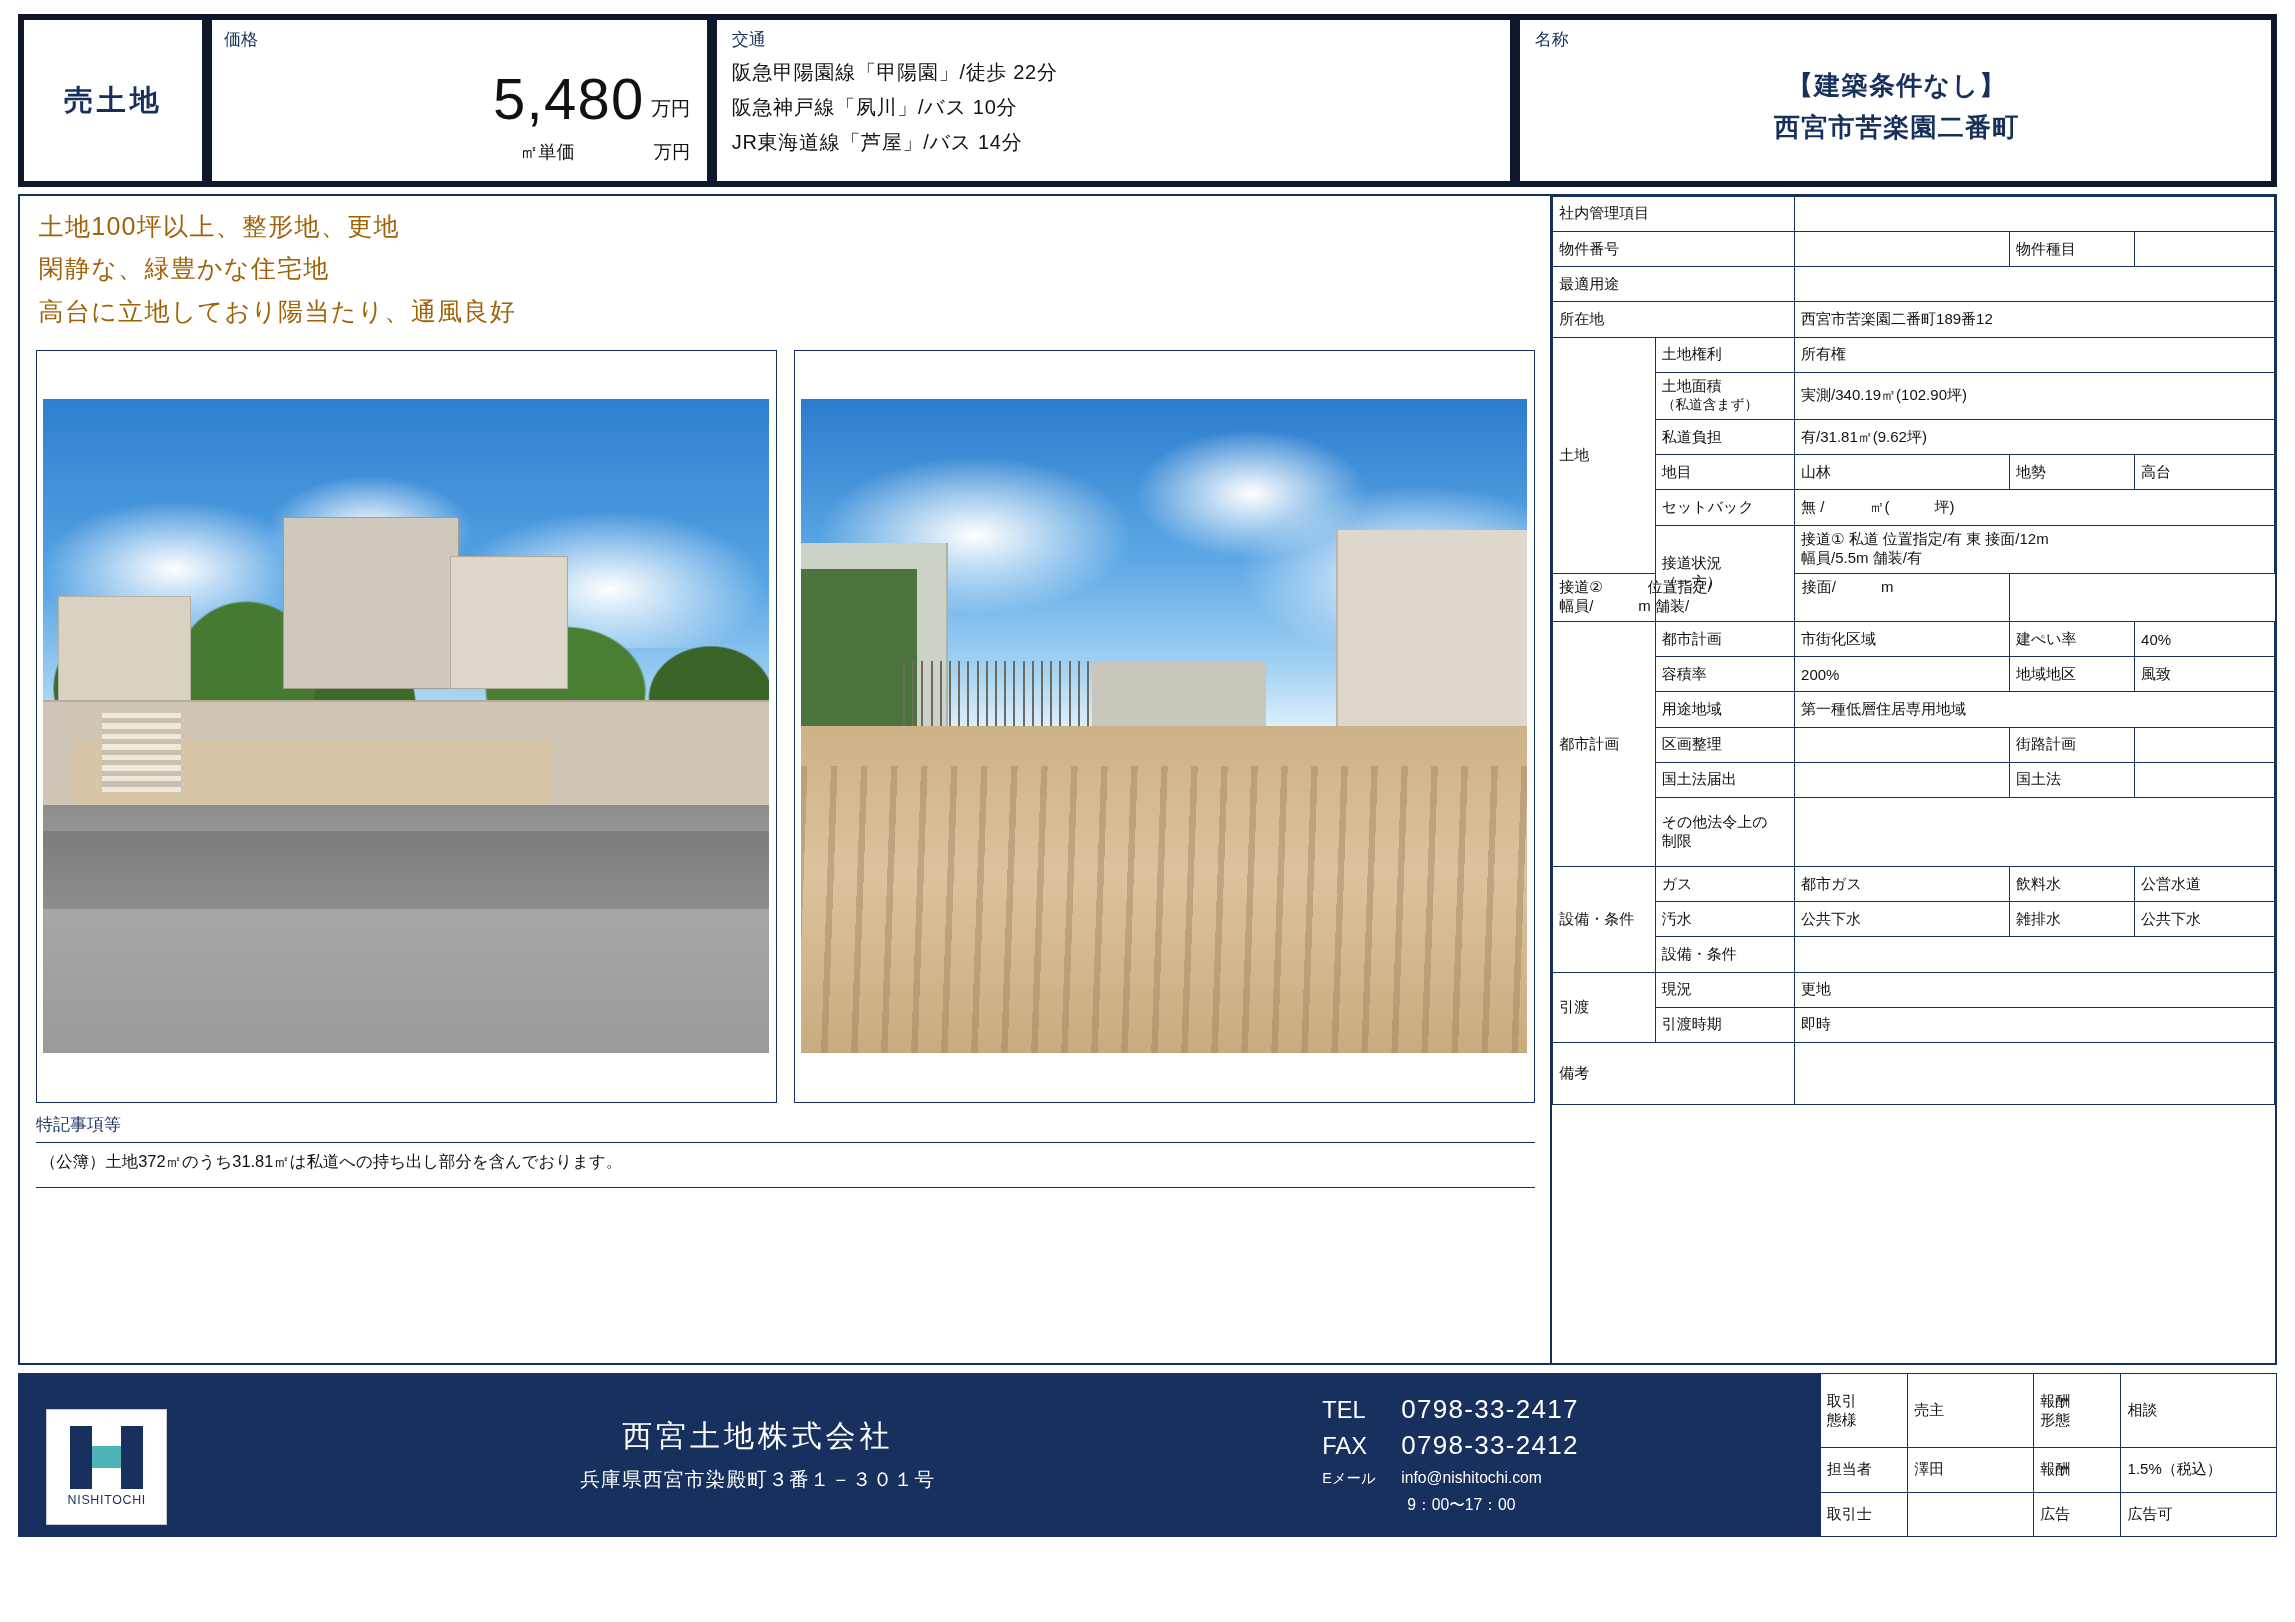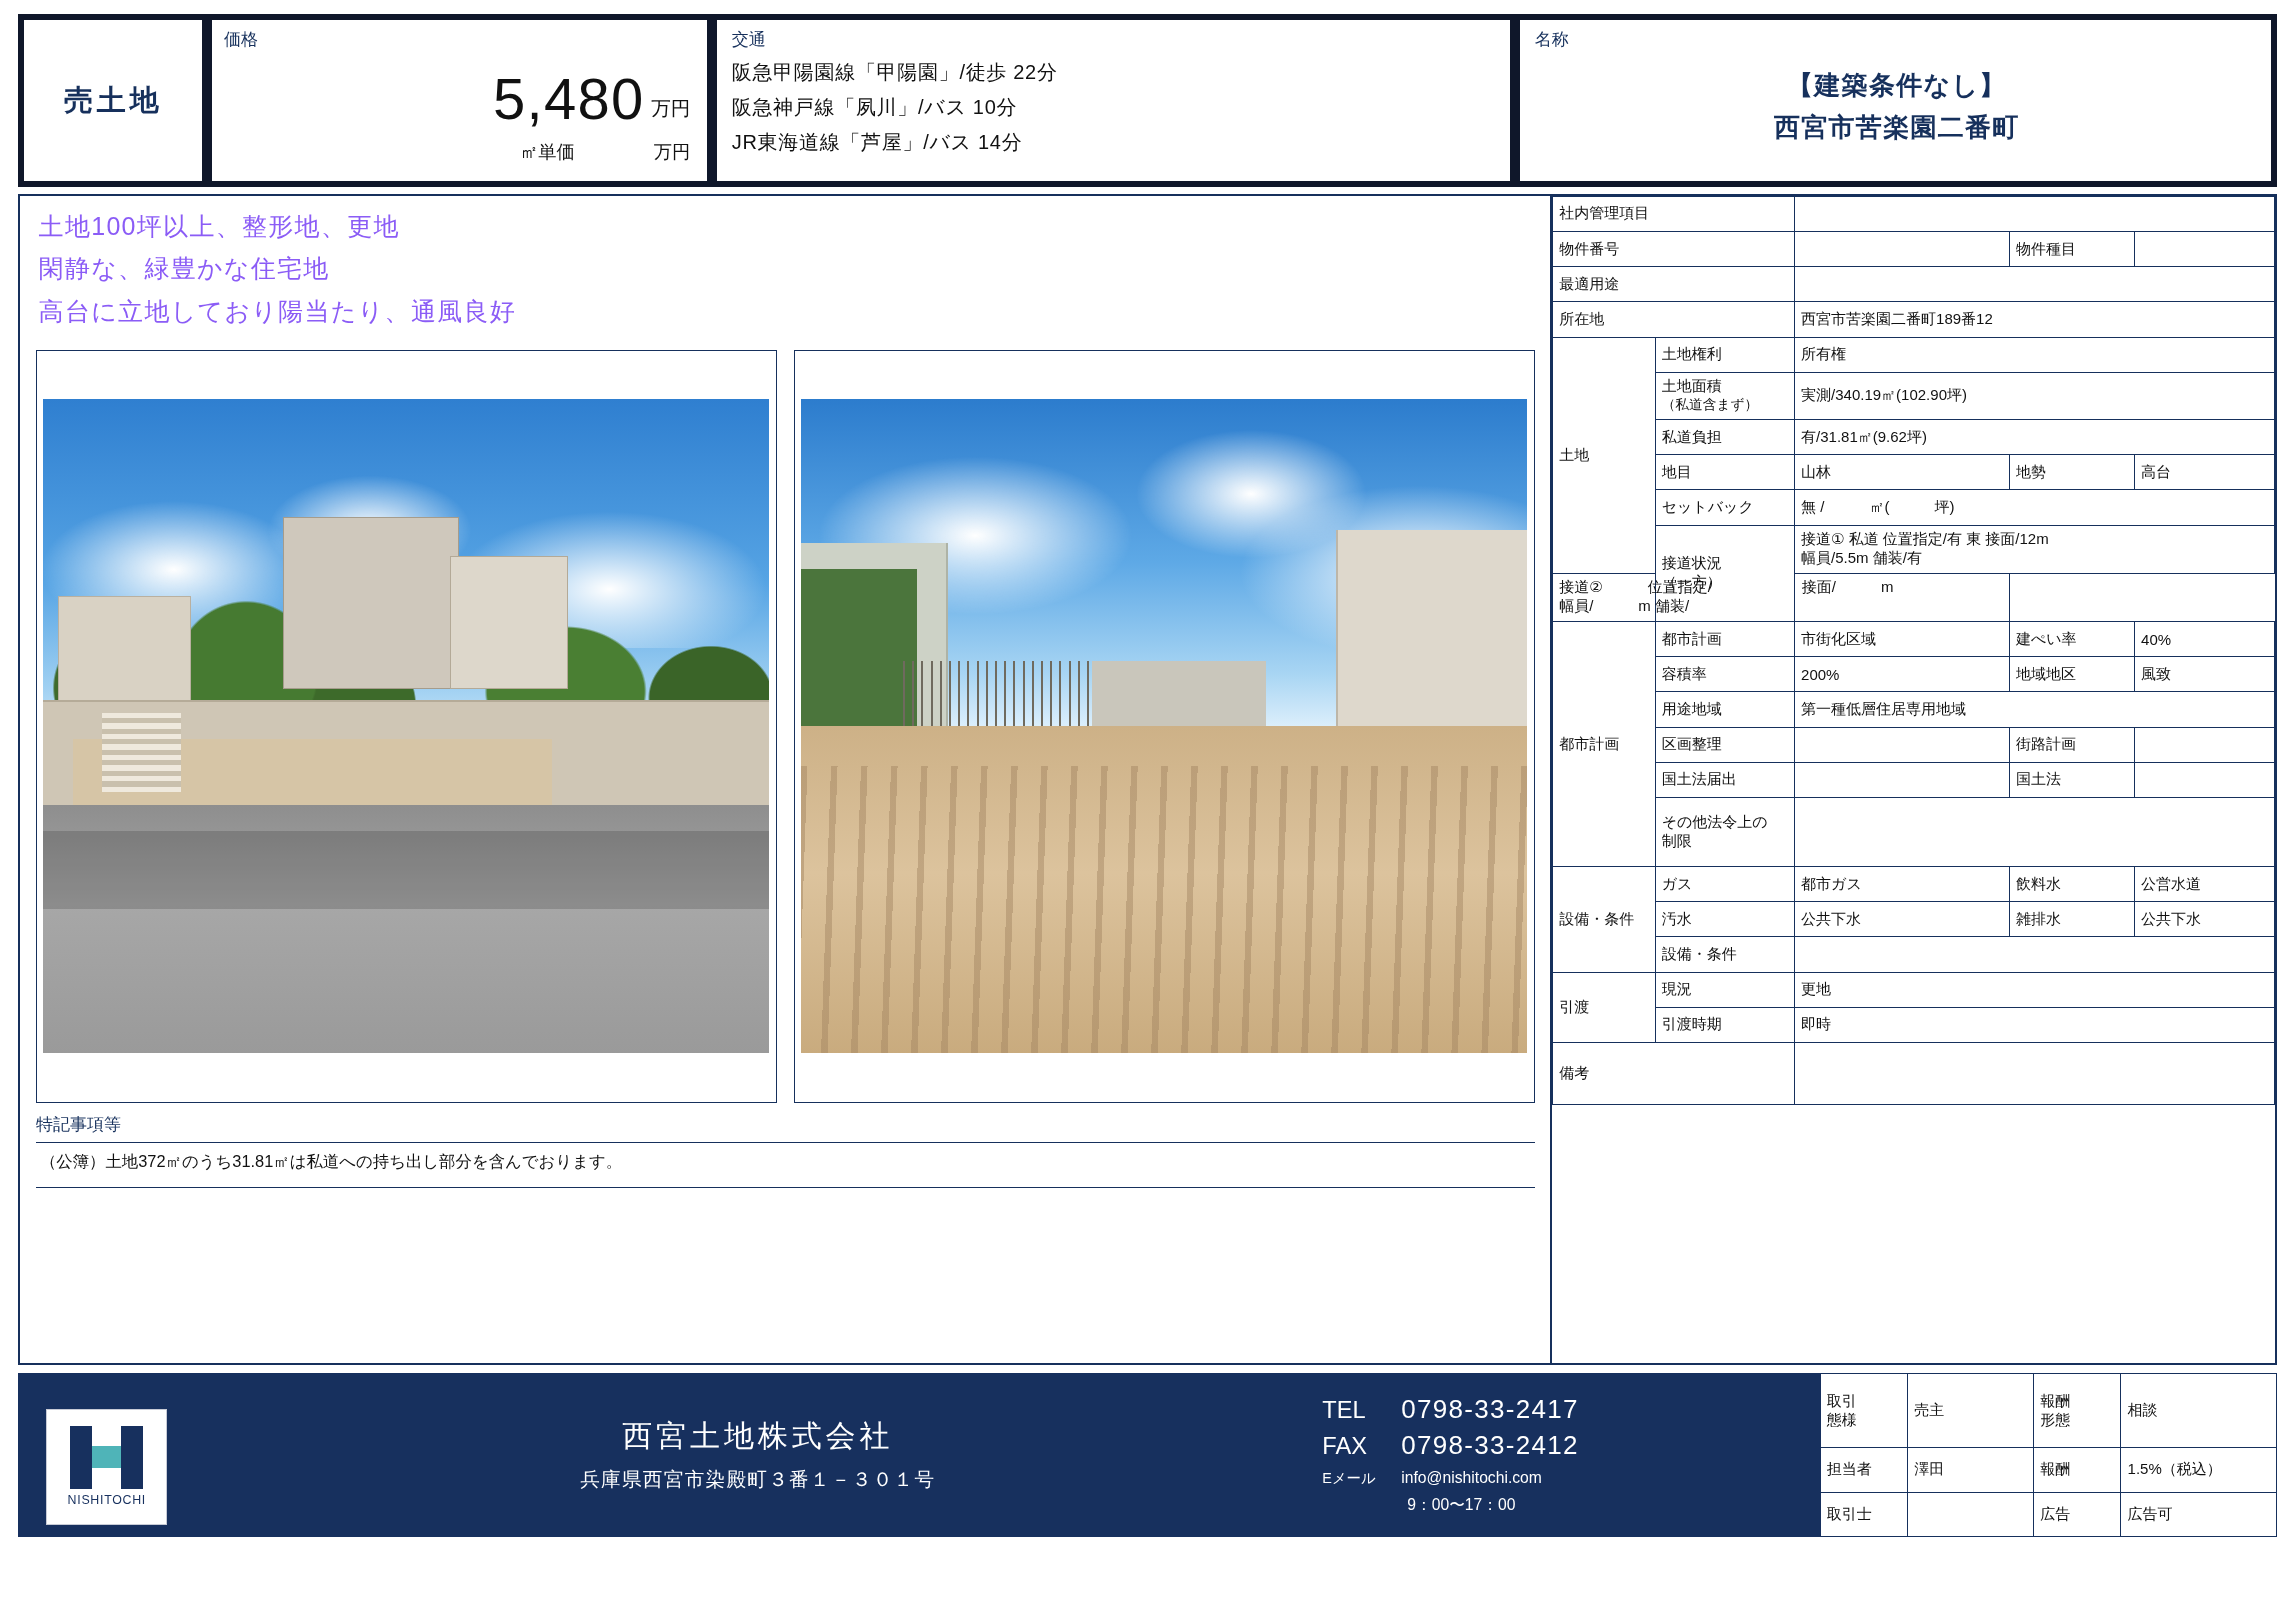--- a/index.html
+++ b/index.html
@@ -129,21 +129,21 @@
     flex: 1;
     border: 2px solid #16305c;
     box-sizing: border-box;
   }
 
   .catch {
     padding: 14.4px 0 0 18.3px;
   }
   .catch div {
     font-size: 25px;
-    color: #8b5cf6;
+    color: #a16207;
     letter-spacing: 1.3px;
     margin-bottom: 9.2px;
   }
 
   .photos {
     display: flex;
     gap: 17px;
     padding: 13px 15.7px 0 15.7px;
   }
   .photo-frame {

